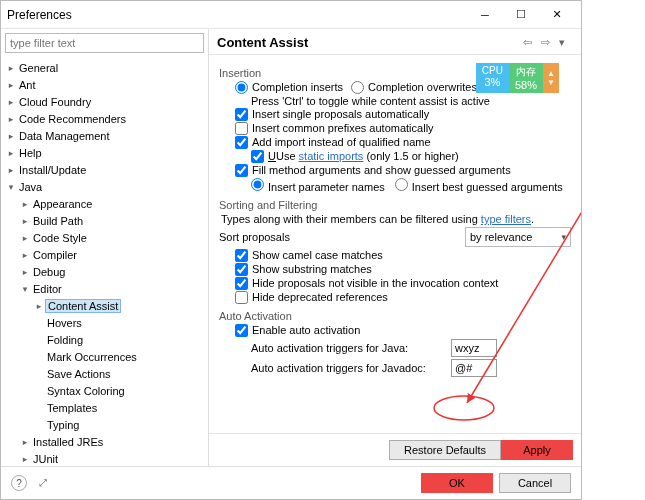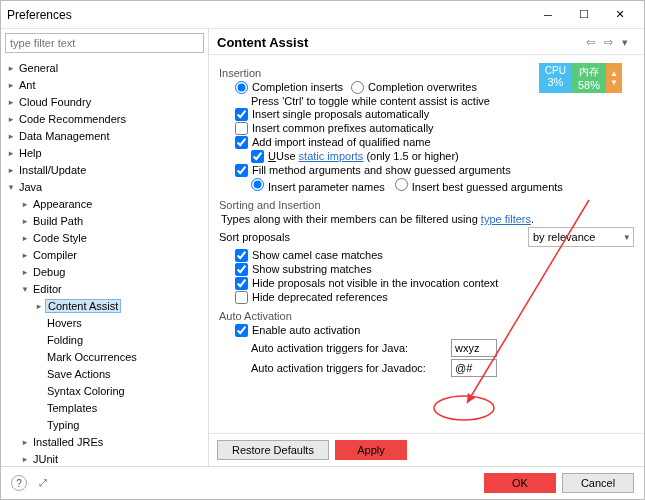--- a/index.html
+++ b/index.html
@@ -1,17 +1,17 @@
 <!DOCTYPE html>
 <html><head>
 <meta charset="utf-8">
 <style>
   * { box-sizing: border-box; font-family: "Segoe UI", Tahoma, sans-serif; font-size: 11px; }
   body { margin: 0; background: #fff; color: #000; }
-  .window { width: 645px; height: 500px; border: 1px solid #bbb; display: flex; flex-direction: column; position: relative; background: #fff; }
+  .window { width: 582px; height: 500px; border: 1px solid #bbb; display: flex; flex-direction: column; position: relative; background: #fff; }
   .titlebar { height: 28px; display: flex; align-items: center; padding: 0 6px; border-bottom: 1px solid #e5e5e5; }
   .titlebar .title { font-size: 12px; flex: 1; }
   .titlebar .wbtn { width: 36px; height: 24px; display: flex; align-items: center; justify-content: center; }
   .body { flex: 1; display: flex; overflow: hidden; }
   .sidebar { width: 208px; border-right: 1px solid #ddd; display: flex; flex-direction: column; }
   .filter { margin: 4px; border: 1px solid #bbb; padding: 3px 4px; color: #888; }
   .tree { flex: 1; padding: 2px 4px; overflow-y: auto; }
   .tree-item { display: flex; align-items: center; height: 17px; cursor: default; white-space: nowrap; }
   .twisty { width: 12px; display: inline-flex; justify-content: center; color: #666; font-size: 9px; }
   .tree-item.selected .label { background: #cde6f7; border: 1px solid #7eb4ea; padding: 0 2px; }
@@ -27,21 +27,21 @@
   .row2 { display: flex; align-items: center; margin: 1px 0 1px 32px; gap: 10px; }
   .chk, .rad { margin: 0 4px 0 0; }
   .link { color: #2a6dc4; text-decoration: underline; cursor: pointer; }
   .indent { margin-left: 28px; }
   .kvrow { display: flex; align-items: center; margin: 2px 0 2px 32px; }
   .kvrow label { width: 200px; }
   .txt { border: 1px solid #999; padding: 1px 3px; height: 18px; width: 46px; }
   .sortrow { display: flex; align-items: center; justify-content: space-between; margin: 2px 0; }
   .sel { border: 1px solid #bbb; padding: 1px 4px; width: 106px; height: 20px; display: flex; align-items: center; justify-content: space-between; text-align: right; }
   .caret { font-size: 9px; color: #555; }
-  .buttons-right { border-top: 1px solid #e6e6e6; padding: 6px 8px; display: flex; justify-content: flex-start; gap: 6px; }
+  .buttons-right { border-top: 1px solid #e6e6e6; padding: 6px 8px; display: flex; justify-content: flex-end; }
   .btn { border: 1px solid #adadad; background: #e9e9e9; padding: 3px 14px; min-width: 72px; text-align: center; cursor: pointer; }
   .btn.primary { border: 1px solid #ef4444; background: #ef4444; }
   .footer { border-top: 1px solid #ddd; padding: 6px 10px; display: flex; align-items: center; }
   .help { display: flex; gap: 8px; flex: 1; }
   .hicon { width: 16px; height: 16px; border-radius: 50%; border: 1px solid #aaa; display: flex; align-items: center; justify-content: center; color: #555; font-size: 10px; }
   
   .badge { position: absolute; top: 62px; right: 22px; display: flex; font-size: 11px; color: #fff; z-index: 10; }
   .badge .c1 { background: #48bff0; padding: 2px 6px; text-align: center; }
   .badge .c2 { background: #59c97a; padding: 2px 6px; text-align: center; }
   .badge .c3 { background: #ee9e49; width: 16px; display: flex; flex-direction: column; align-items: center; justify-content: center; }
@@ -207,21 +207,21 @@
               <input type="checkbox" class="chk" checked="" style="">
               <span>Fill method arguments and show guessed arguments</span>
             </div>
           <div class="row2">
             <span><input type="radio" class="rad" checked="" style=""><span>Insert parameter names</span></span>
             <span><input type="radio" class="rad" style=""><span>Insert best guessed arguments</span></span>
           </div>
         </div>
 
         <div class="group">
-          <div class="group-title">Sorting and Insertion</div>
+          <div class="group-title">Sorting and Filtering</div>
           <div style="margin-left:2px">
             <span>Types along with their members can be filtered using </span><span class="link">type filters</span><span>.</span>
           </div>
           <div class="sortrow">
             <span>Sort proposals</span>
             <div class="sel">
               <span>by relevance</span>
                 <span class="caret">▾</span>
             </div>
           </div>

